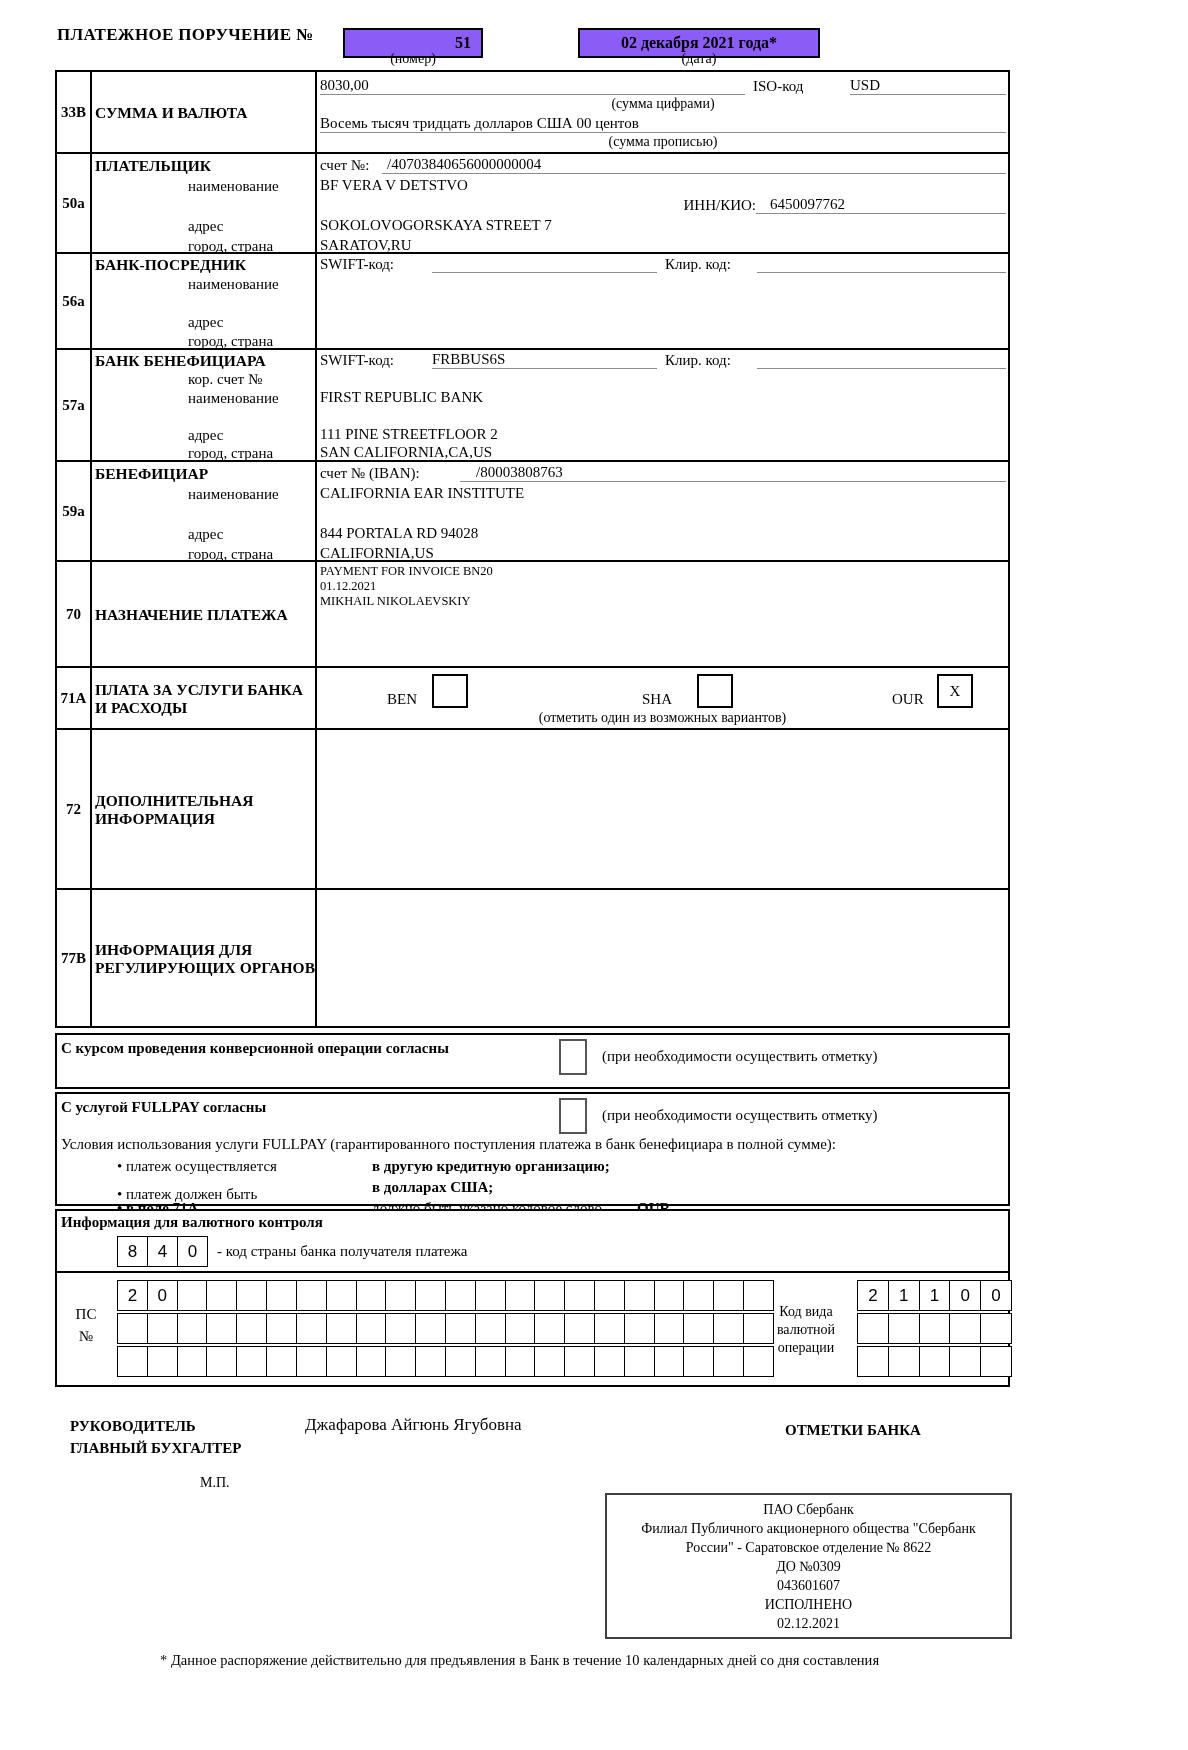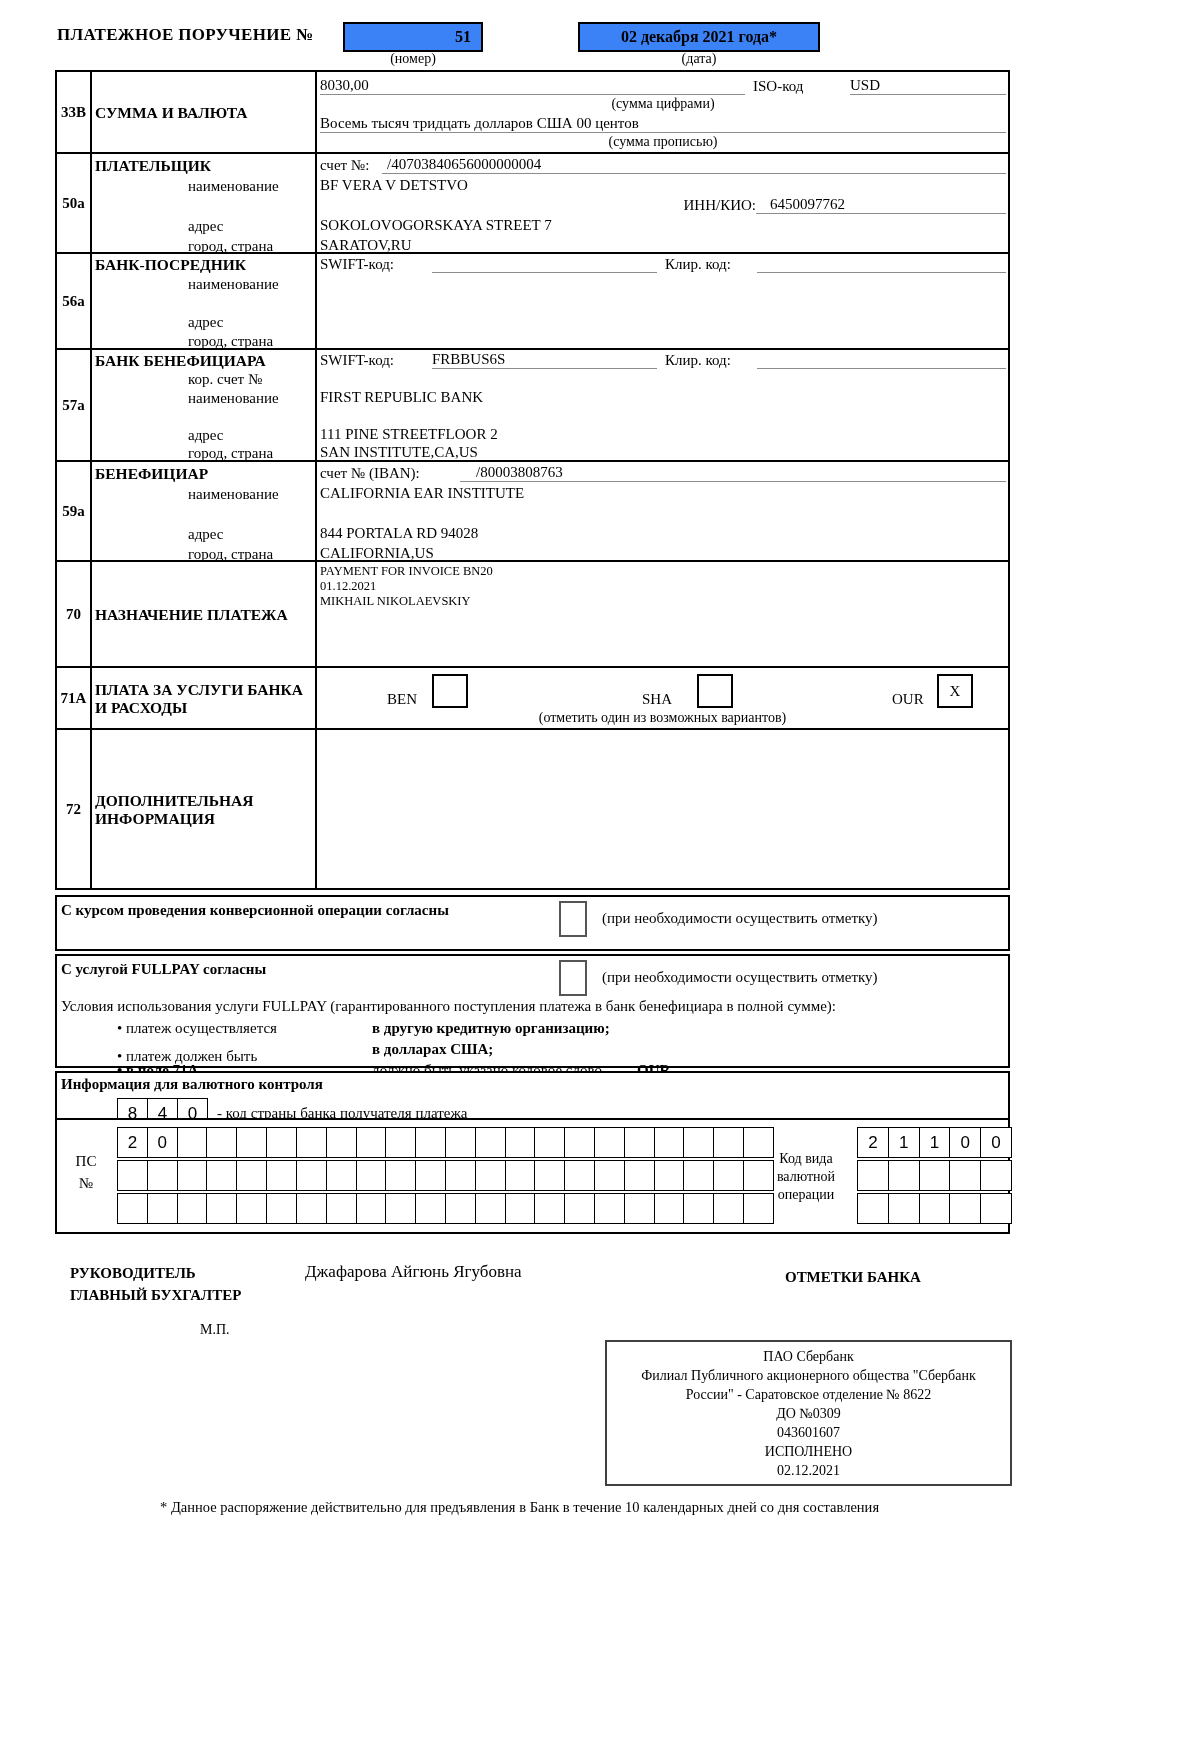--- a/index.html
+++ b/index.html
@@ -8,21 +8,21 @@
     width:1188px; height:1750px;
     font-family:"Liberation Serif","DejaVu Serif",serif;
     color:#000; position:relative;
   }
   .page { position:absolute; left:0; top:0; width:1188px; height:1750px; padding:18px 0 0 55px; }
   .content { width:955px; }
 
   
   .header { position:relative; height:52px; }
   .header-title { position:absolute; left:2px; top:7px; font-size:17px; font-weight:bold; letter-spacing:0.3px; }
-  .hbox { position:absolute; top:4px; height:30px; border:2px solid #000; display:flex; align-items:center; font-weight:bold; font-size:16px; background:#3b82f6; }
+  .hbox { position:absolute; top:10px; height:30px; border:2px solid #000; display:flex; align-items:center; font-weight:bold; font-size:16px; background:#8b5cf6; }
   .hbox.num { left:288px; width:140px; justify-content:flex-end; padding-right:10px; }
   .hbox.date { left:523px; width:242px; justify-content:center;text-align:center; }
   .hcap { position:absolute; top:33px; font-size:14px; text-align:center; }
   .hcap.num { left:288px; width:140px; }
   .hcap.date { left:523px; width:242px; }
 
   
   .ftable { width:955px; border:2px solid #000; }
   .trow { display:flex; border-top:2px solid #000; }
   .trow:first-child { border-top:none; }
@@ -174,21 +174,21 @@
           <div class="cline" style="height:18.5px">
             <span style="flex:0 0 112px">SWIFT-код:</span>
             <span class="ul" style="flex:0 0 225px">FRBBUS6S</span>
             <span style="flex:0 0 100px; padding-left:8px">Клир. код:</span>
             <span class="ul" style="flex:1"></span>
           </div>
           <div class="cline" style="height:18.5px"></div>
           <div class="cline" style="height:18.5px">FIRST REPUBLIC BANK</div>
           <div class="cline" style="height:18.5px"></div>
           <div class="cline" style="height:18.5px">111 PINE STREETFLOOR 2</div>
-          <div class="cline" style="height:18.5px">SAN INSTITUTE,CA,US</div>
+          <div class="cline" style="height:18.5px">SAN CALIFORNIA,CA,US</div>
         </div>
       </div>
 
       <div class="trow" style="height:100px">
         <div class="tcode">59a</div>
         <div class="tlabel">
           <div class="cline head" style="height:20px">БЕНЕФИЦИАР</div>
           <div class="cline sub" style="height:20px">наименование</div>
           <div class="cline" style="height:20px"></div>
           <div class="cline sub" style="height:20px">адрес</div>
@@ -235,20 +235,27 @@
       </div>
 
       <div class="trow" style="height:160px">
         <div class="tcode">72</div>
         <div class="tlabel vcenter">
             <span class="head">ДОПОЛНИТЕЛЬНАЯ ИНФОРМАЦИЯ</span>
           </div>
         <div class="tcontent"></div>
       </div>
 
+      <div class="trow" style="height:138px">
+        <div class="tcode">77B</div>
+        <div class="tlabel vcenter">
+            <span class="head">ИНФОРМАЦИЯ ДЛЯ РЕГУЛИРУЮЩИХ ОРГАНОВ</span>
+          </div>
+        <div class="tcontent"></div>
+      </div>
     </div>
 
     <div class="consent-box" style="height:56px; margin-top:5px">
       <span class="consent-label">С курсом проведения конверсионной операции согласны</span>
       <span class="consent-check"></span>
       <span class="consent-note">(при необходимости осуществить отметку)</span>
     </div>
 
     <div class="consent-box" style="height:114px; margin-top:3px">
       <span class="consent-label">С услугой FULLPAY согласны</span>
@@ -257,21 +264,21 @@
       <div class="fp-title">Условия использования услуги FULLPAY (гарантированного поступления платежа в банк бенефициара в полной сумме):</div>
       <span class="fp-term fp-left" style="top:64px">• платеж осуществляется</span>
       <span class="fp-term fp-right" style="top:64px">в другую кредитную организацию;</span>
       <span class="fp-term fp-left" style="top:92px">• платеж должен быть</span>
       <span class="fp-term fp-right" style="top:85px">в долларах США;</span>
       <span class="fp-term fp-left bold" style="top:106px">• в поле 71А</span>
       <span class="fp-term fp-mid" style="top:106px">должно быть указано кодовое слово</span>
       <span class="fp-term fp-code" style="top:106px">OUR</span>
     </div>
 
-    <div class="consent-box" style="height:47px; margin-top:3px; border-bottom:none">
+    <div class="consent-box" style="height:62px; margin-top:3px; border-bottom:none">
       <div class="cc-title">Информация для валютного контроля</div>
       <div class="country-grid">
           <div class="grid-row">
             <div class="grid-cell">8</div>
             <div class="grid-cell">4</div>
             <div class="grid-cell">0</div>
           </div>
         </div>
       <div class="cc-caption">- код страны банка получателя платежа</div>
     </div>

